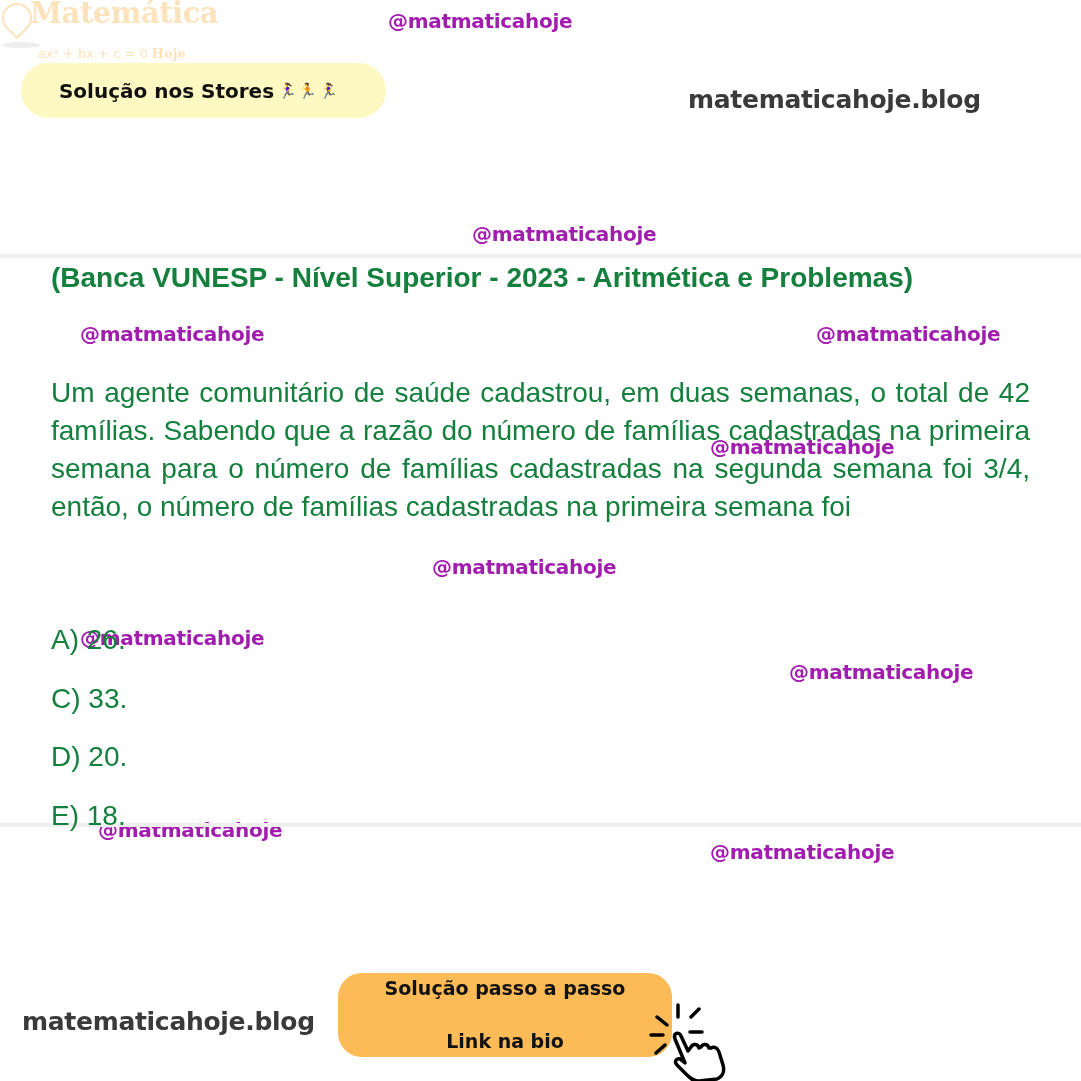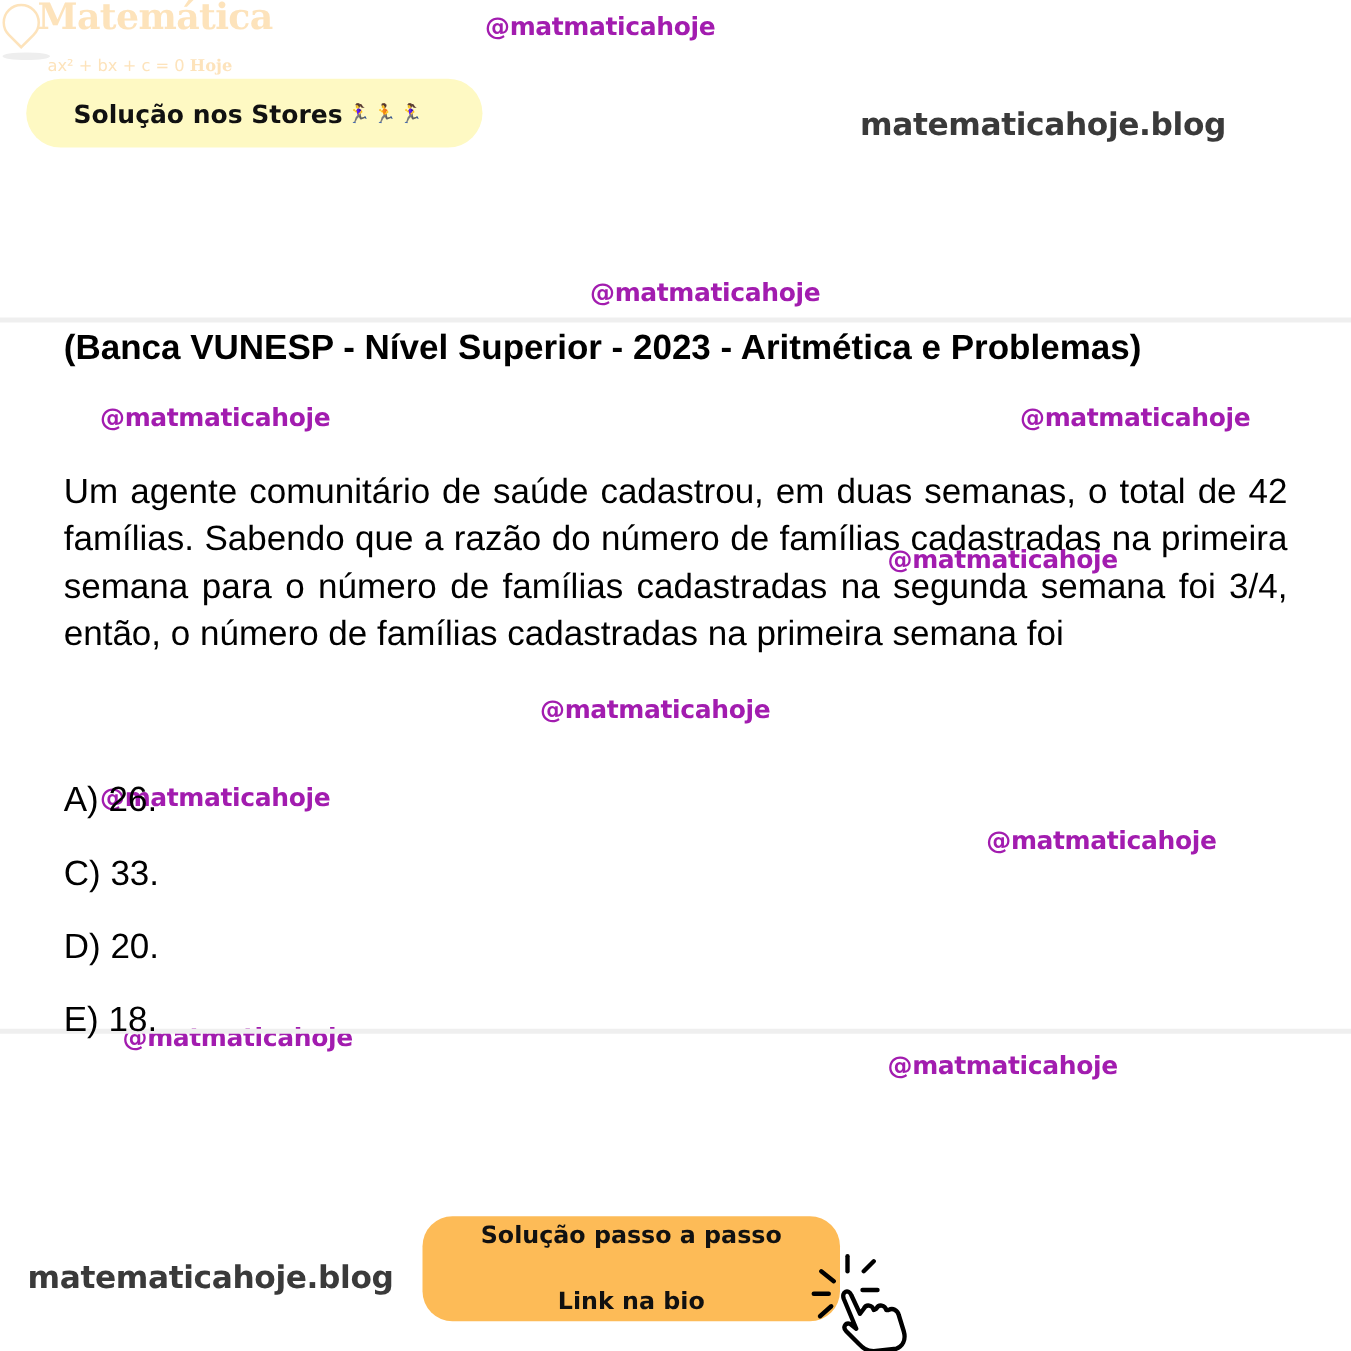--- a/index.html
+++ b/index.html
@@ -51,21 +51,21 @@
     .blog-top {
       left: 688px; top: 85px;
       font-family: "DejaVu Sans", sans-serif; font-weight: bold; font-size: 25px; color: #3a3a3a;
       letter-spacing: -0.3px;
     }
 
     
     .divider { left: 0; width: 1081px; height: 4px; background: #efefef; }
 
     
-    .content { left: 51px; width: 979px; color: #000000; }
+    .content { left: 51px; width: 979px; color: #15803d; }
     .heading {
       top: 259px; font-weight: bold; font-size: 28px; line-height: 38px;
       text-align: justify; text-align-last: left;
     }
     .statement {
       top: 374px; font-size: 28px; line-height: 38px;
       text-align: justify; text-align-last: left;
     }
     .options { top: 601px; font-size: 28px; line-height: 38.5px; }
     .option { display: block; margin-top: 20px; }

